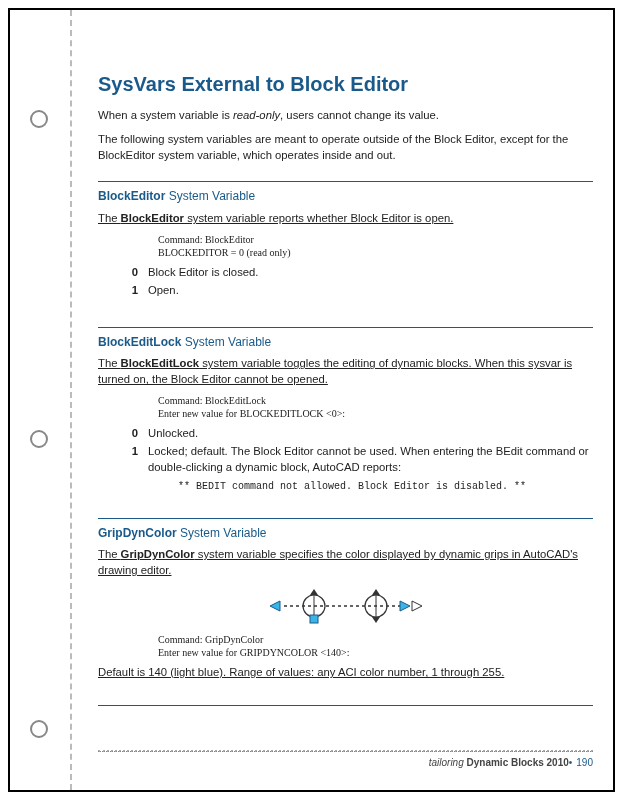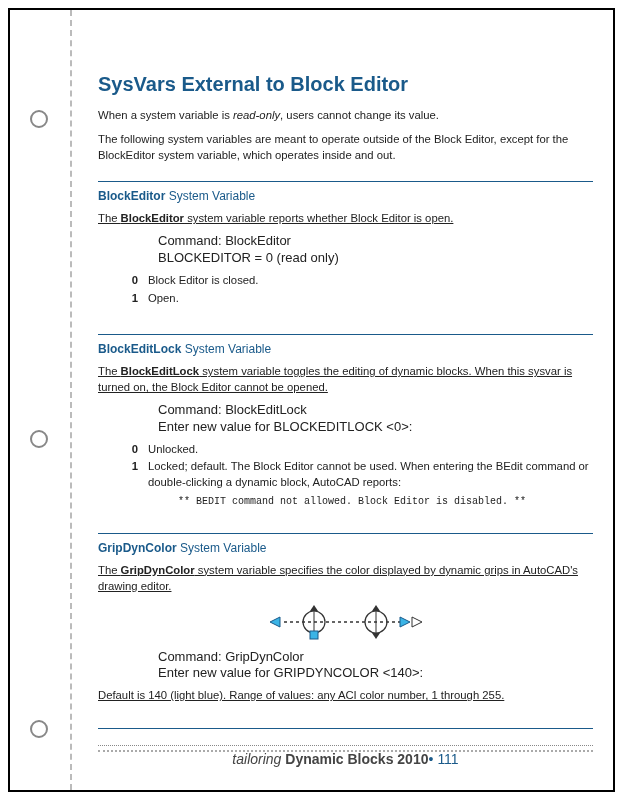--- a/index.html
+++ b/index.html
@@ -56,22 +56,22 @@
     margin: 18px 0 6px 0;
   }
   .section-title {
     font-size: 12px;
     margin-bottom: 6px;
   }
   .section-title .var { color: #1a5a8a; font-weight: bold; }
   .section-title .sv { color: #1a5a8a; }
   .body-text { margin-bottom: 6px; text-decoration: underline; }
   .mono {
-    font-family: Liberation Sans, sans-serif;
-    font-size: 13px;
+    font-family: Liberation Serif, serif;
+    font-size: 10px;
     white-space: pre;
     margin: 4px 0 6px 60px;
     line-height: 1.3;
   }
   .def-list { margin-left: 22px; }
   .def-row { display: flex; margin-bottom: 2px; }
   .def-key { width: 18px; font-weight: bold; text-align: right; margin-right: 10px; }
   .def-val { flex: 1; }
   .nested-mono {
     font-family: Liberation Mono, monospace;
@@ -80,24 +80,24 @@
     margin: 4px 0 0 30px;
   }
   .grip-illus {
     display: block;
     margin: 8px auto 8px auto;
   }
   .footer {
     position: absolute;
     bottom: 0;
     left: 0; right: 0;
-    font-size: 14px;
+    font-size: 10px;
     color: #444;
     display: flex;
-    justify-content: center;
+    justify-content: flex-end;
     border-top: 1px dotted #888;
     padding-top: 4px;
   }
   .footer .pageno { color: #1a5a8a; }
   .footer .dot { color: #1a5a8a; padding-right: 4px; }
   em { font-style: italic; }
   strong.var { font-weight: bold; }
   .dots-row {
     position: absolute;
     bottom: 18px;
@@ -202,17 +202,17 @@
 
   <hr class="hr" style="margin-top:24px;">
 
   <div class="dots-row"></div>
 
   <div class="footer">
     <span>
       <em>tailoring </em><strong>Dynamic Blocks 2010</strong>
     </span>
     <span>
-      <span class="dot">•</span><span class="pageno">111</span>
+      <span class="dot">•</span><span class="pageno">190</span>
     </span>
   </div>
 
 </div>
 
 </body></html>

